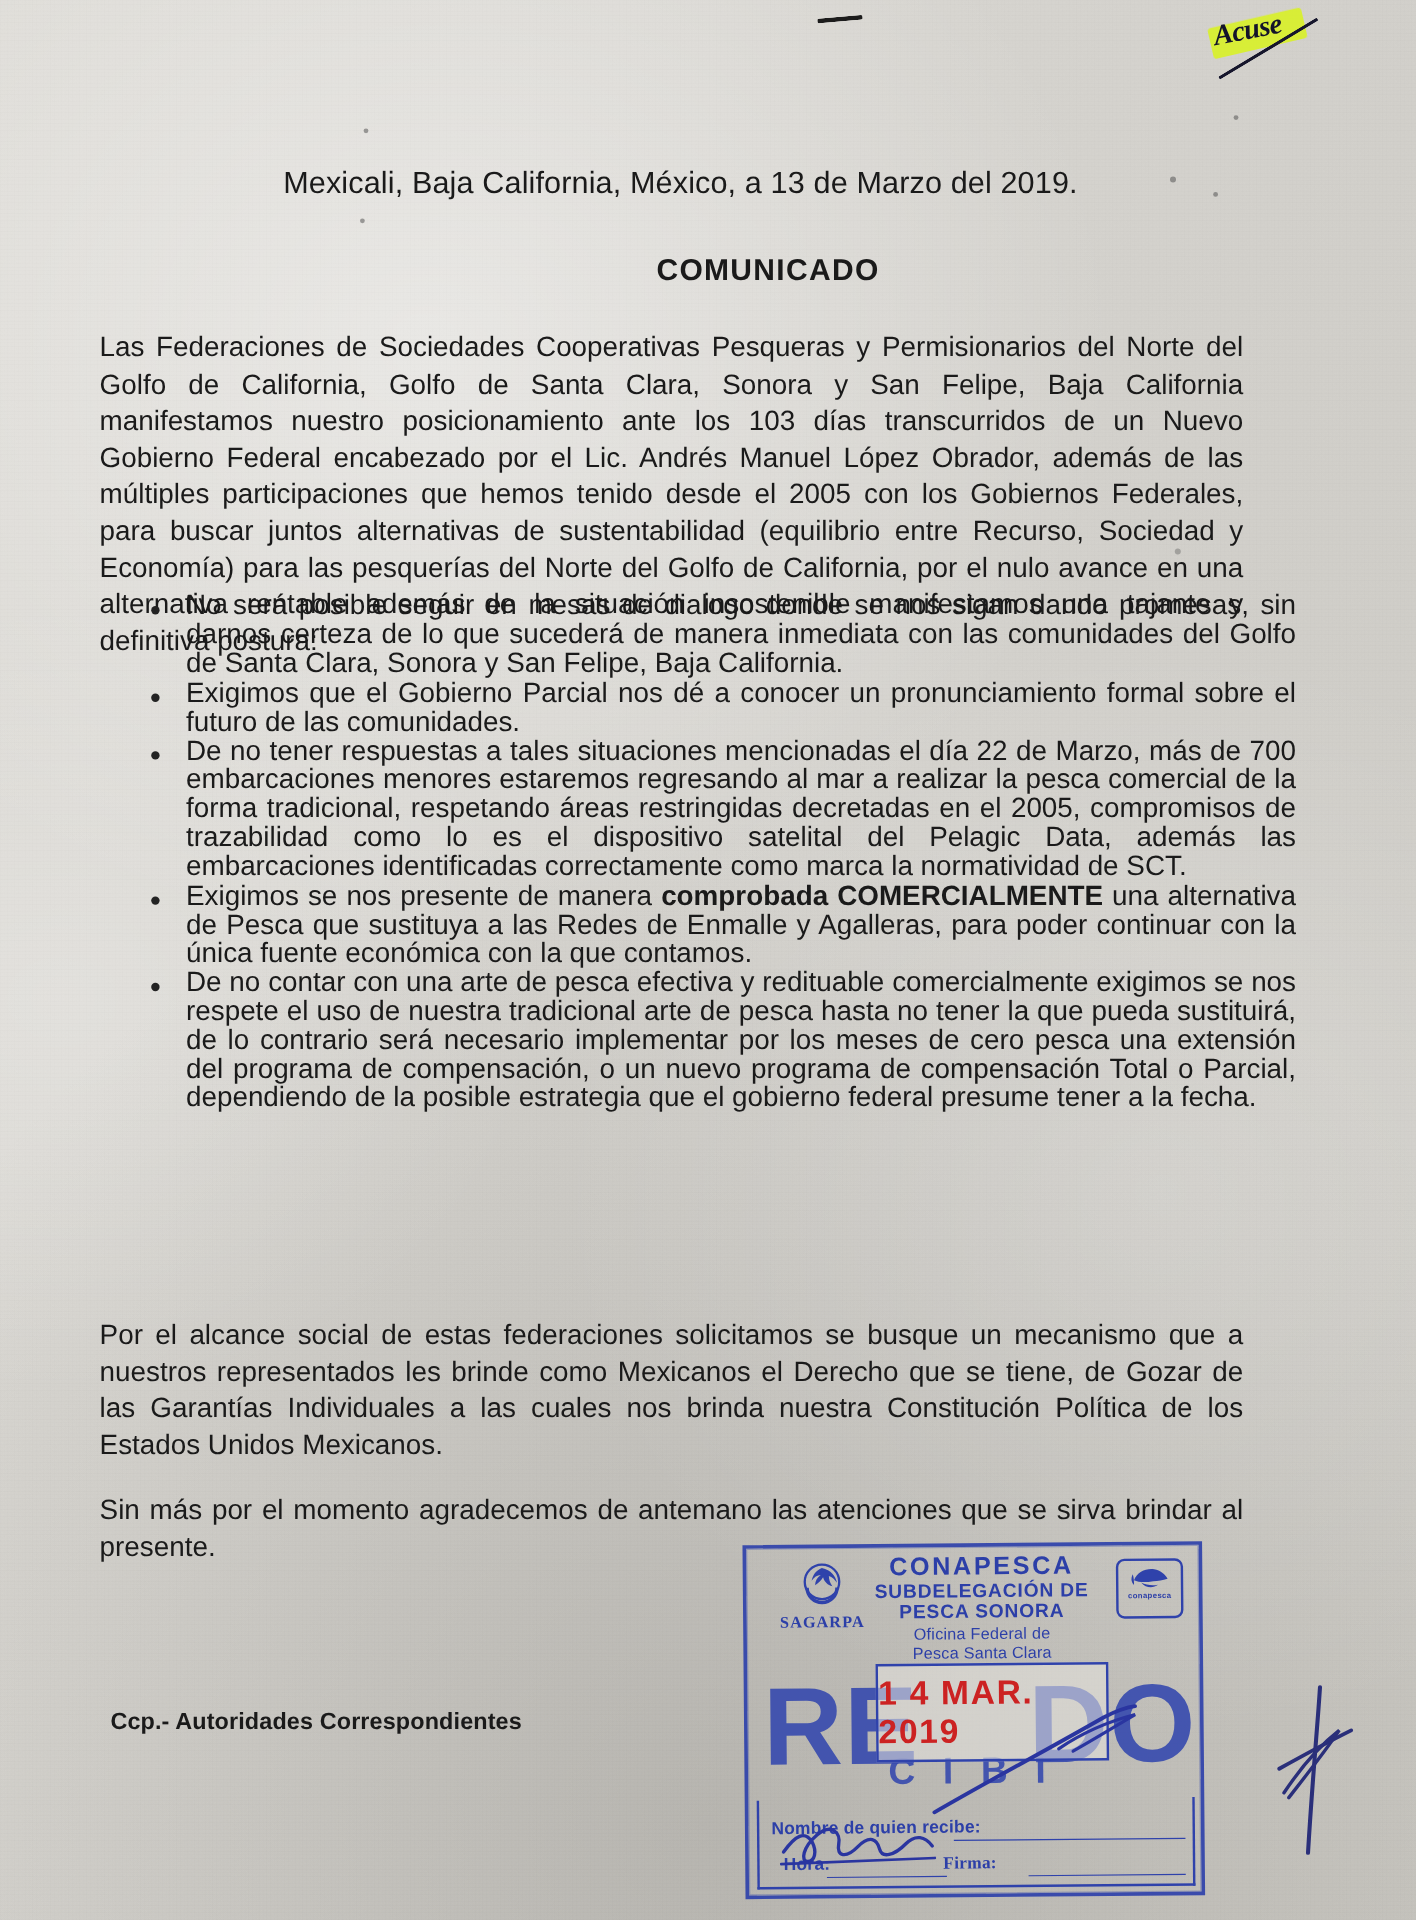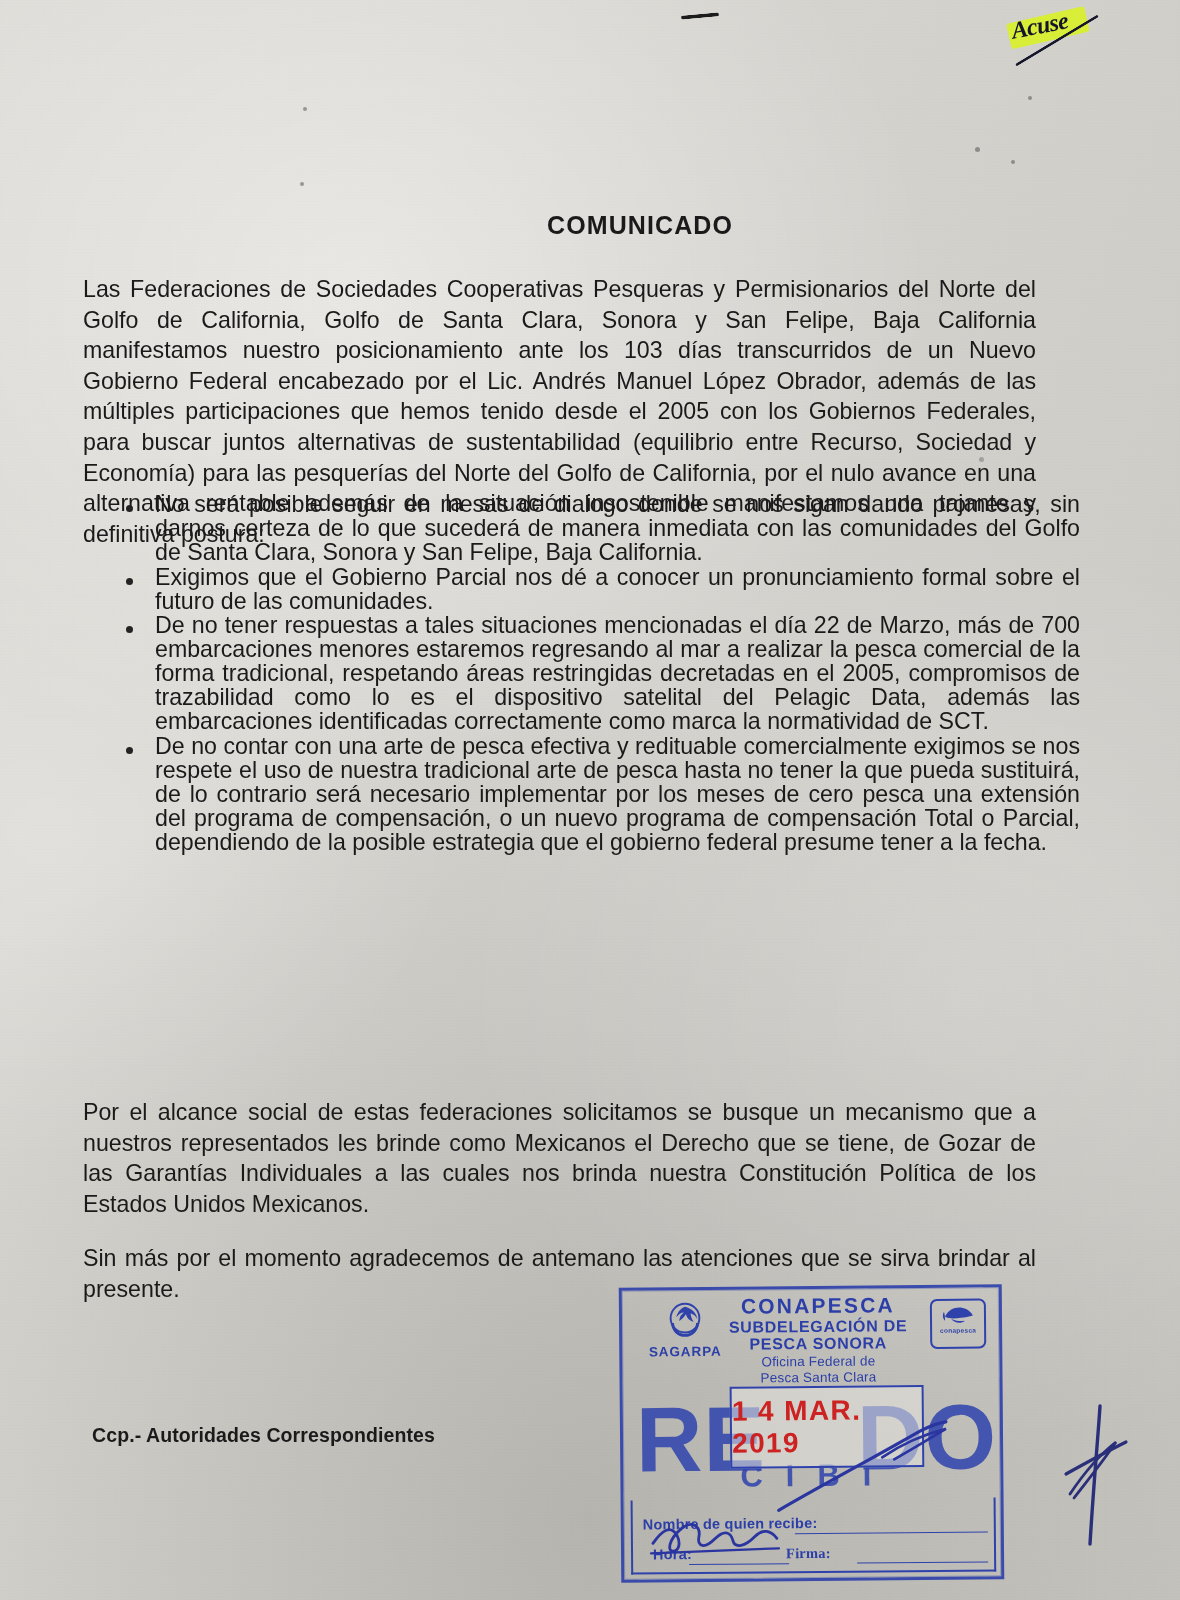--- a/index.html
+++ b/index.html
@@ -140,21 +140,21 @@
   }
   #sagarpa-emblem {
     width: 46px; height: 46px;
     margin: 0 auto 1px auto;
     display: block;
   }
   #stamp-sagarpa-label {
     font-size: 13.5px;
     font-weight: bold;
     letter-spacing: 0.9px;
-    font-family: Liberation Sans, sans-serif;
+    font-family: Liberation Serif, serif;
   }
   #stamp-heading {
     position: absolute;
     left: 104px;
     top: 8px;
     width: 190px;
     text-align: center;
     line-height: 1.12;
   }
   #stamp-org {
@@ -324,36 +324,40 @@
 </head>
 <body>
 
 <div id="page">
 
   <div id="paper-texture"></div>
   <div id="paper-grain"></div>
 
   <div id="content">
 
+    <div class="doc-date">Mexicali, Baja California, México, a 13 de Marzo del 2019.</div>
 
     <div class="doc-title">COMUNICADO</div>
 
     <div class="body-block" id="intro-paragraph">Las Federaciones de Sociedades Cooperativas Pesqueras y Permisionarios  del Norte del Golfo de California, Golfo de Santa Clara, Sonora y San Felipe, Baja California manifestamos nuestro posicionamiento ante los 103 días transcurridos de un Nuevo Gobierno Federal encabezado por el Lic. Andrés Manuel López Obrador, además de las múltiples participaciones que hemos tenido desde el 2005 con los Gobiernos Federales, para buscar juntos alternativas de sustentabilidad (equilibrio entre Recurso, Sociedad y Economía) para las pesquerías del Norte del Golfo de California, por el nulo avance en una alternativa rentable además de la situación insostenible manifestamos una tajante y definitiva postura:</div>
 
     <ul id="demands-list">
       <li>
         <span>No será posible seguir en mesas de dialogo donde se nos sigan dando promesas, sin darnos certeza de lo que sucederá de manera inmediata con las comunidades del Golfo de Santa Clara, Sonora y San Felipe, Baja California.</span>
       </li>
       <li>
         <span>Exigimos que el Gobierno Parcial nos dé a conocer un pronunciamiento formal sobre el futuro de las comunidades.</span>
       </li>
       <li>
         <span>De no tener respuestas a tales situaciones mencionadas el día 22 de Marzo, más de 700 embarcaciones menores estaremos regresando al mar a realizar la pesca comercial de la forma tradicional, respetando áreas restringidas decretadas en el 2005, compromisos de trazabilidad como lo es el dispositivo satelital del Pelagic Data, además las embarcaciones identificadas correctamente como marca la normatividad de SCT.</span>
       </li>
       <li>
+        <span>Exigimos se nos presente de manera </span><span class="bold-em">comprobada COMERCIALMENTE</span><span> una alternativa de Pesca que sustituya a las Redes de Enmalle y Agalleras, para poder continuar con la única fuente económica con la que contamos.</span>
+      </li>
+      <li>
         <span>De no contar con una arte de pesca efectiva y redituable comercialmente exigimos se nos respete el uso de nuestra tradicional arte de pesca hasta no tener la que pueda sustituirá, de lo contrario será necesario implementar por los meses de cero pesca una extensión del programa de compensación, o un nuevo programa de compensación Total o Parcial, dependiendo de la posible estrategia que el gobierno federal presume tener a la fecha.</span>
       </li>
     </ul>
 
     <div class="body-block" id="closing-paragraph-1">Por el alcance social de estas federaciones solicitamos se busque un mecanismo que a nuestros representados les brinde como Mexicanos el Derecho que se tiene, de Gozar de las Garantías Individuales a las cuales nos brinda nuestra Constitución Política de los Estados Unidos Mexicanos.</div>
 
     <div class="body-block" id="closing-paragraph-2">Sin más por el momento agradecemos de antemano las atenciones que se sirva brindar al presente.</div>
 
     <div id="ccp-note">Ccp.- Autoridades Correspondientes</div>
 

